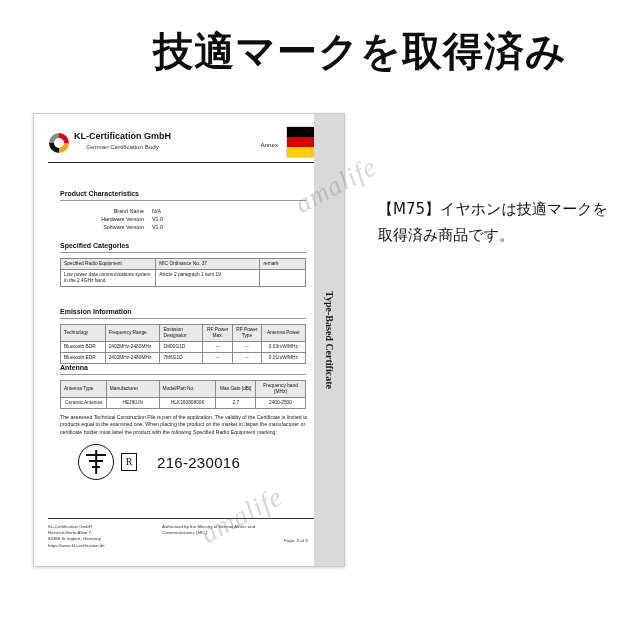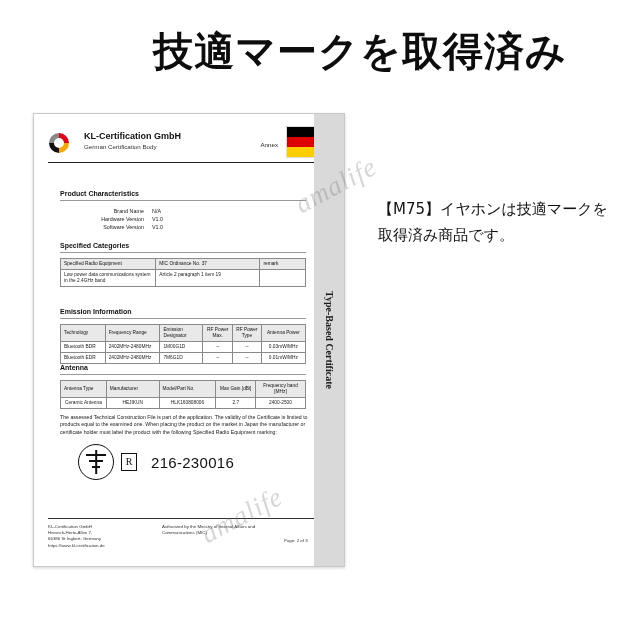--- a/index.html
+++ b/index.html
@@ -73,22 +73,23 @@
     width: 180px;
     height: 26px;
   }
   .kl-mark {
     position: absolute;
     left: 0; top: 1px;
     width: 22px; height: 22px;
   }
   .kl-text {
     position: absolute;
-    left: 36px;
+    left: 26px;
     top: 0px;
+    text-align: center;
   }
   .kl-title {
     font-size: 9px;
     font-weight: bold;
     color: #111;
     line-height: 11px;
     white-space: nowrap;
   }
   .kl-sub {
     font-size: 6.2px;
@@ -202,21 +203,21 @@
     margin-left: 7px;
     width: 14px; height: 16px;
     border: 1.1px solid #111;
     font-size: 10px;
     line-height: 16px;
     text-align: center;
     font-family: "Liberation Serif", serif;
     color: #111;
   }
   .mark-num {
-    margin-left: 14px;
+    margin-left: 20px;
     font-size: 15px;
     color: #111;
     letter-spacing: 0.3px;
     font-family: "Liberation Sans", sans-serif;
   }
 
   
   .foot-line {
     position: absolute;
     left: 14px;

